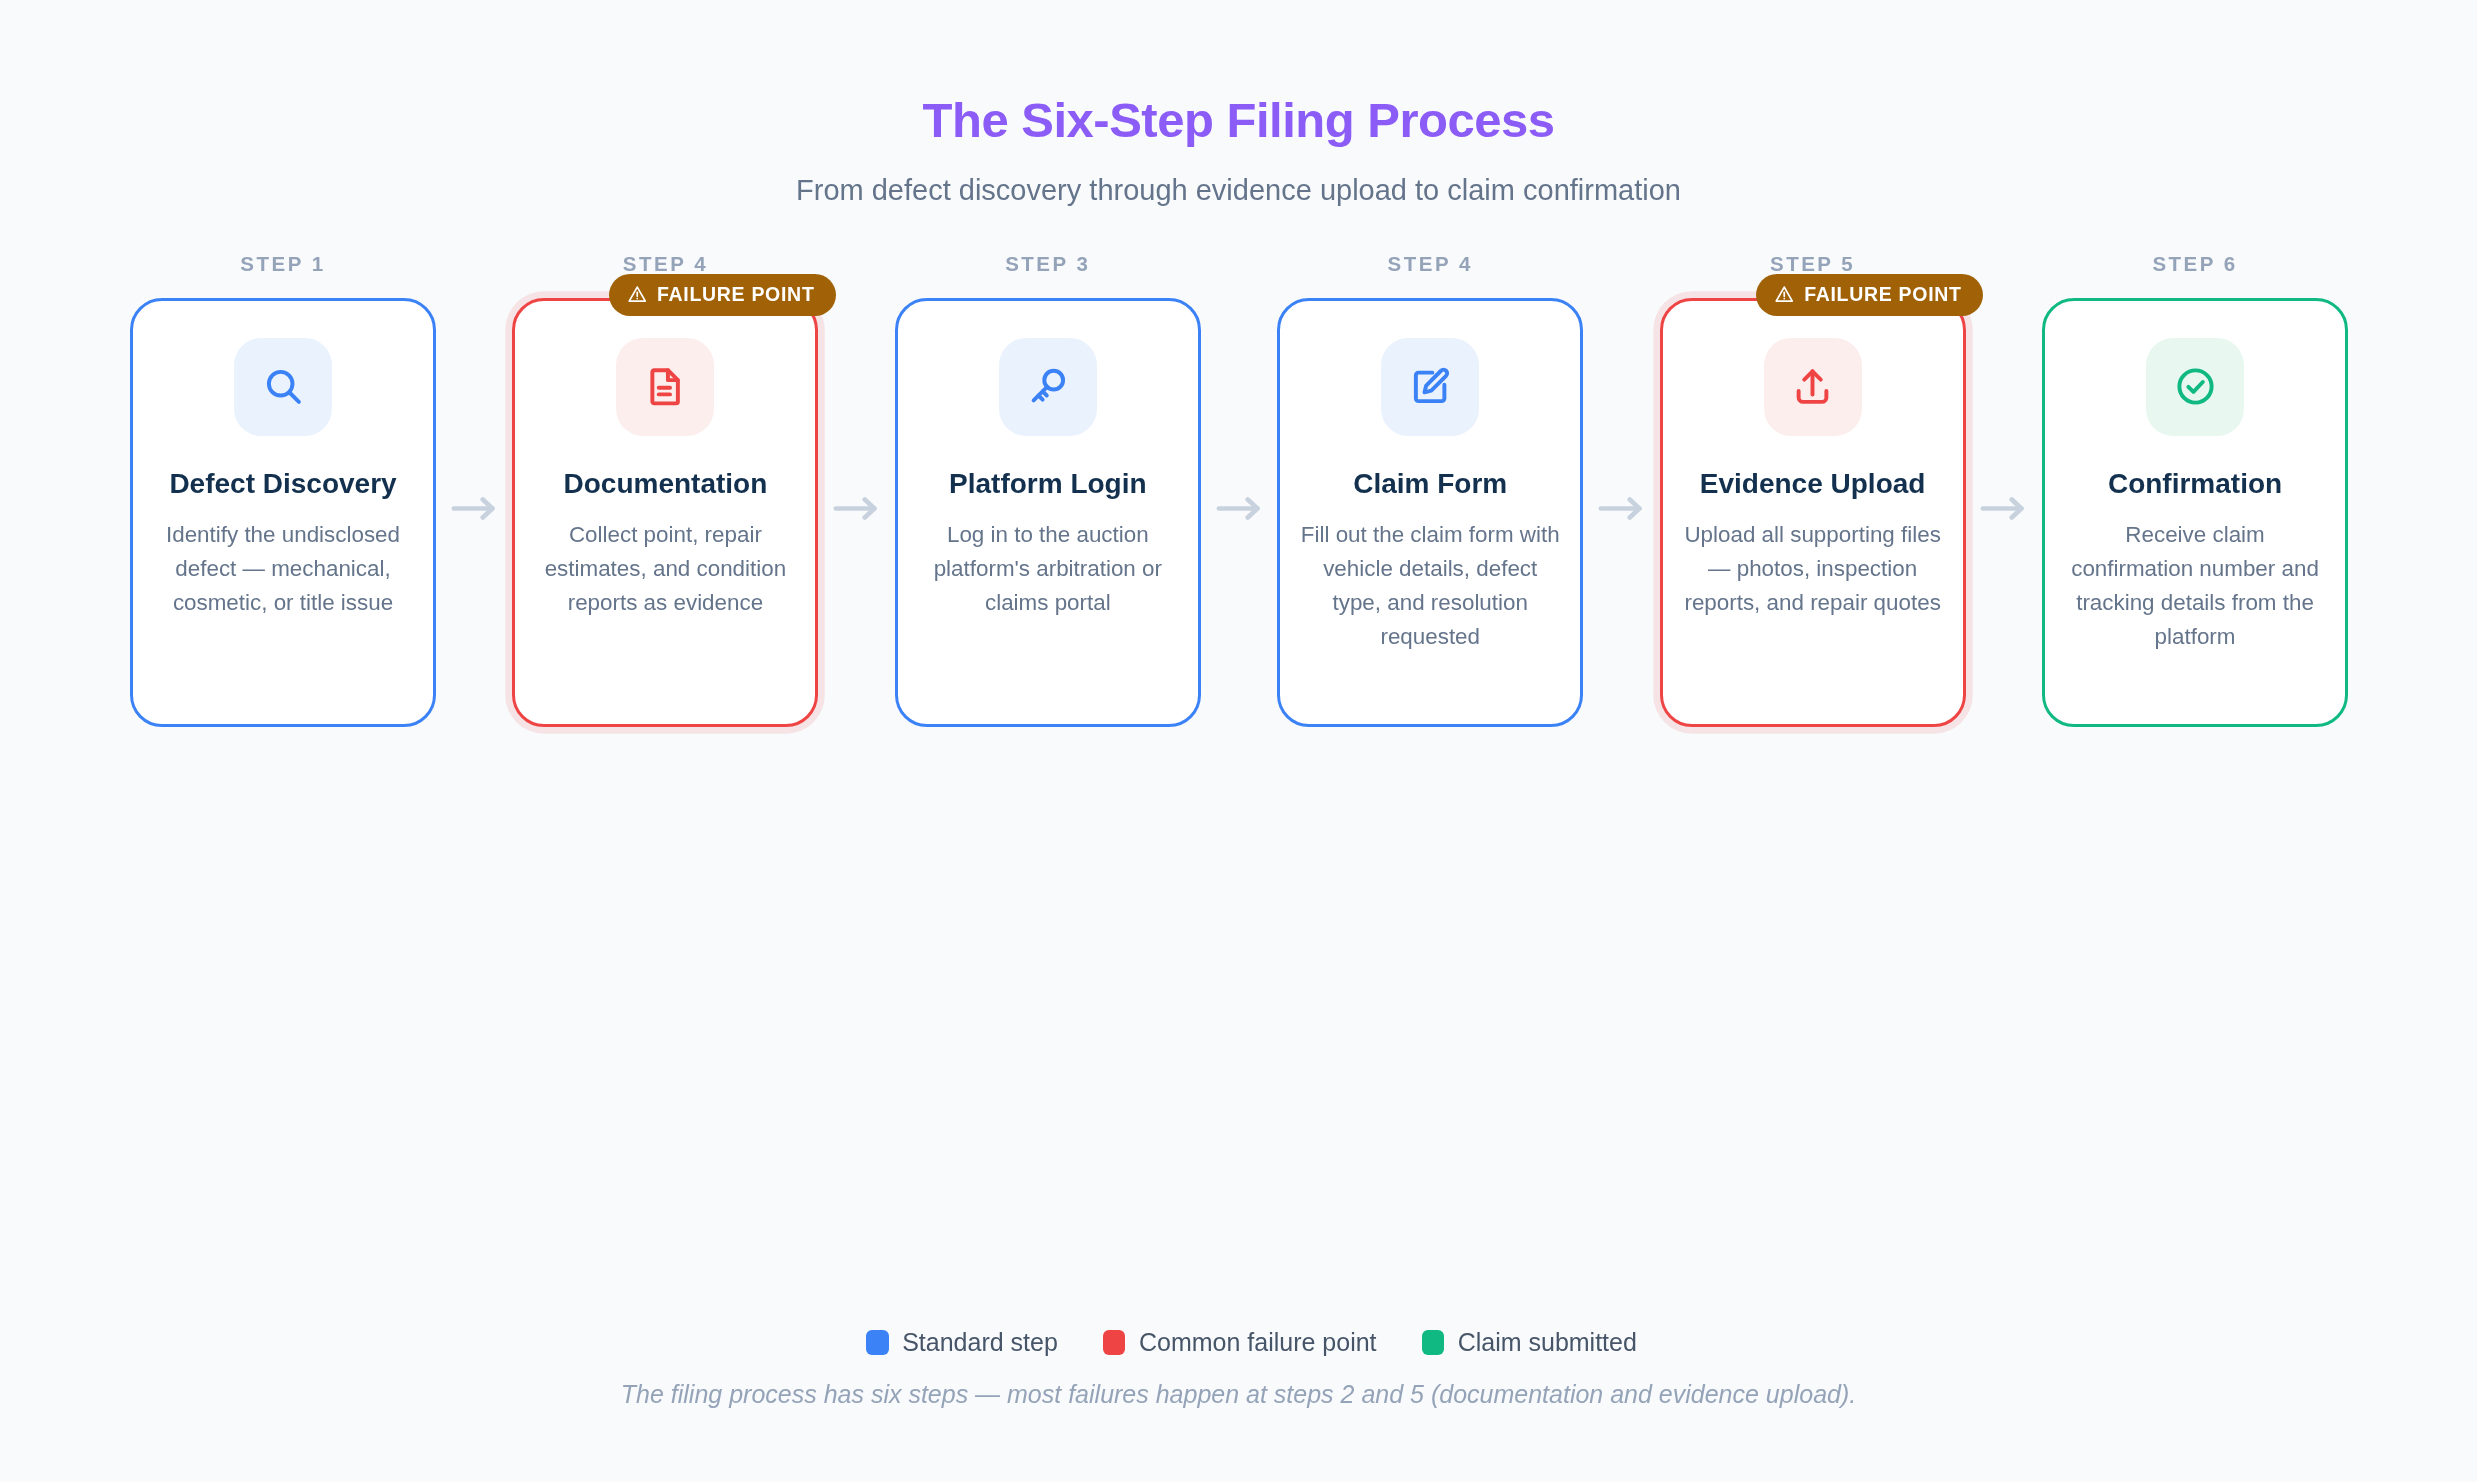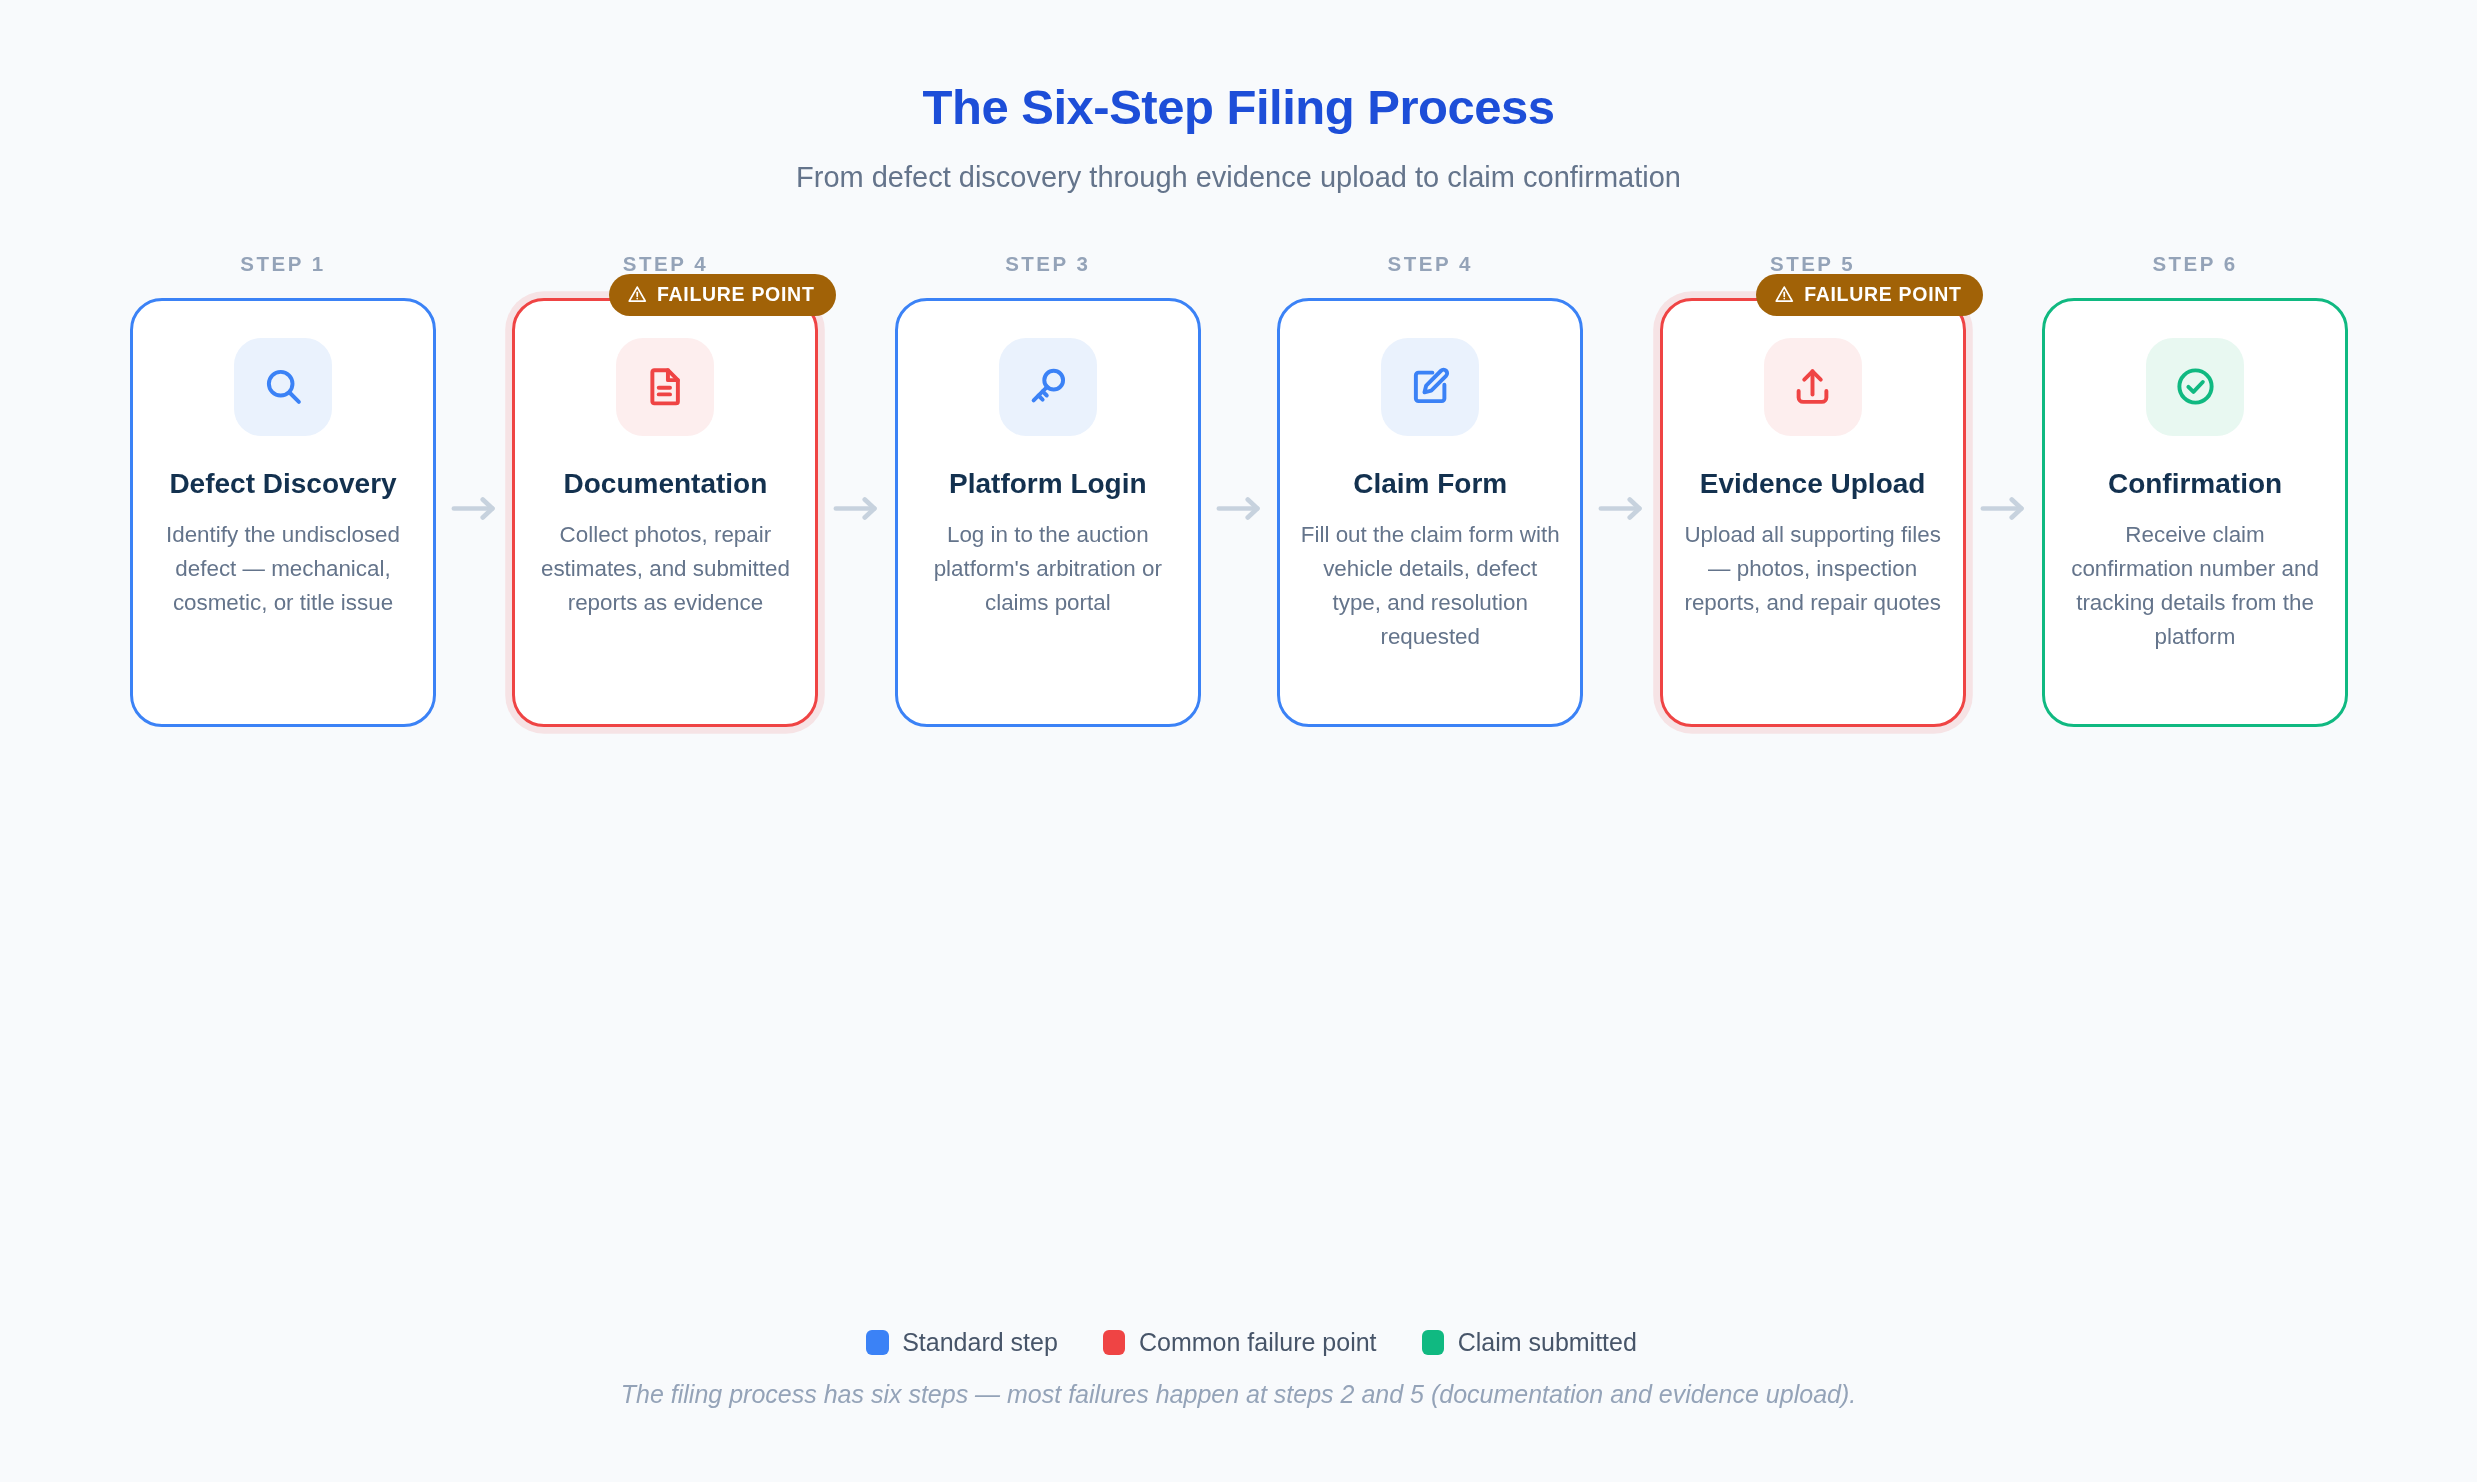--- a/index.html
+++ b/index.html
@@ -22,23 +22,23 @@
   }
 
   
   .header {
     padding-top: 76px;
     text-align: center;
   }
   .title {
     font-size: 49px;
     font-weight: bold;
-    color: #1d4ed8;
+    color: #8b5cf6;
     letter-spacing: -0.5px;
-    margin: 4px;
+    margin: 17px;
     line-height: 1.12;
   }
   .subtitle {
     font-size: 29px;
     color: #64748b;
     margin: 25px 0 0 0;
     font-weight: 400;
     line-height: 1.2;
   }
 
@@ -258,21 +258,21 @@
           <div class="card failure">
             <div class="icon-tile">
               <svg viewBox="0 0 24 24">
                 <path d="M6 3.3h7.3L18.6 8.6V20a1 1 0 0 1-1 1H6a1 1 0 0 1-1-1V4.3a1 1 0 0 1 1-1z"></path>
                 <path d="M13.3 3.3v5.3h5.3"></path>
                 <line x1="8.4" y1="12.7" x2="14.4" y2="12.7"></line>
                 <line x1="8.4" y1="16.2" x2="14.4" y2="16.2"></line>
               </svg>
             </div>
             <div class="card-title">Documentation</div>
-            <div class="card-desc">Collect photos, repair estimates, and submitted reports as evidence</div>
+            <div class="card-desc">Collect point, repair estimates, and condition reports as evidence</div>
           </div>
           <div class="badge">
             <span style="display: flex;">
               <svg viewBox="0 0 24 24">
                 <path d="M12 3.6L21.4 20H2.6z"></path>
                 <line x1="12" y1="9.8" x2="12" y2="14.4"></line>
                 <line x1="12" y1="17" x2="12" y2="17.1"></line>
               </svg>
             </span>
             <span>FAILURE POINT</span>

